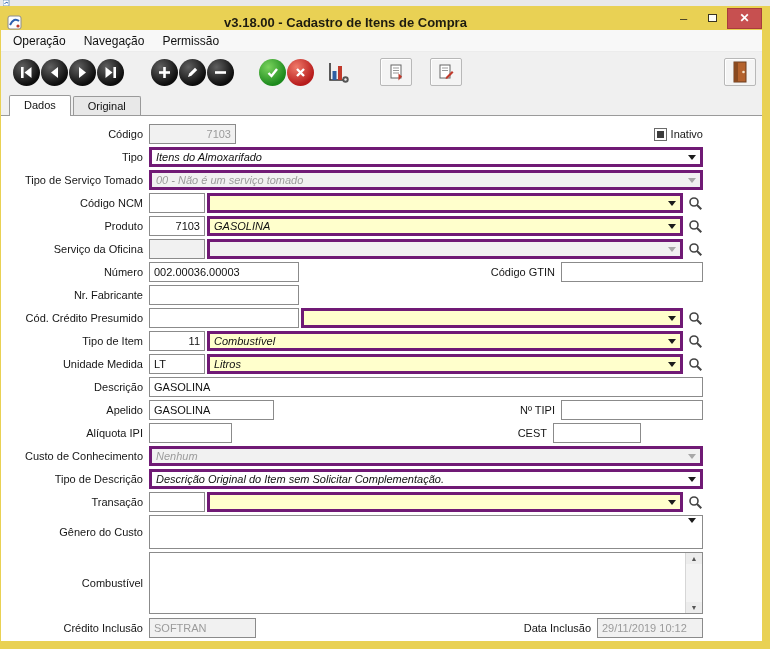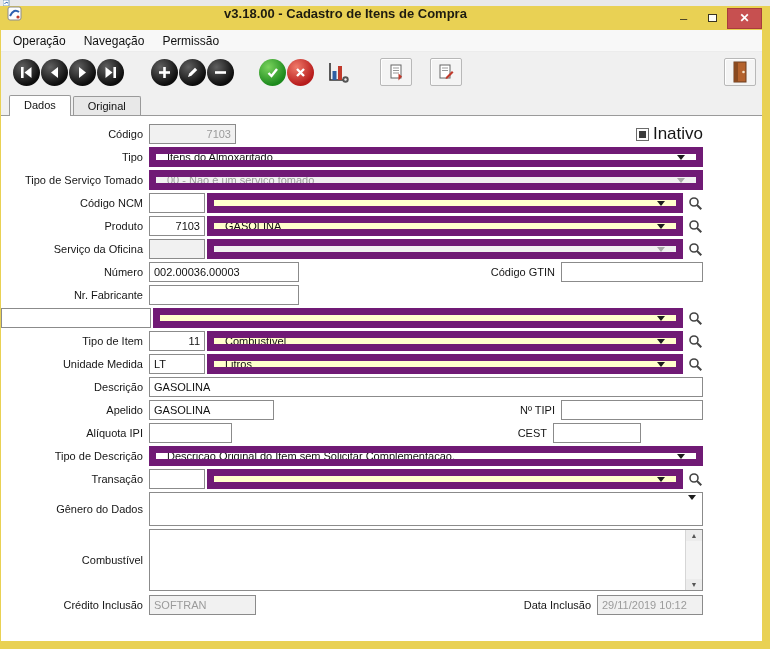--- a/index.html
+++ b/index.html
@@ -8,21 +8,21 @@
 
   
   .behind { position:absolute; top:0; left:0; width:770px; height:6px; background:#e9e9e9; overflow:hidden; }
   .behind .mini-icon { position:absolute; left:3px; top:0; width:10px; height:6px; }
 
   
   .window { position:absolute; top:6px; left:0; width:770px; height:643px;
             border-right:8px solid #e9d154; border-bottom:8px solid #e9d154; border-left:1px solid #e9d154;
             background:#fff; }
 
-  .titlebar { height:24px; background:#e9d154; display:flex; align-items:flex-start; padding-left:6px; }
+  .titlebar { height:24px; background:#e9d154; display:flex; align-items:flex-end; padding-left:6px; }
   .titlebar .app-icon { width:15px; height:15px; flex:0 0 auto; }
   .title-text { flex:1; text-align:center; font-size:13px; font-weight:bold; color:#1e1c10; }
   .winbtns { display:flex; align-items:center; height:100%; }
   .tbtn { width:29px; height:20px; display:flex; align-items:center; justify-content:center; font-size:13px; color:#3a3520; cursor:default; }
   .tbtn .maxbox { width:9px; height:8px; border:1px solid #3a3520; background:#fdfdf5; display:block; }
   .tbtn.close { width:35px; height:21px; background:#c75050; border:1px solid #a83c3c; color:#fff; font-weight:bold; font-size:12px; }
 
   .menubar { height:22px; background:#f8f8f8; display:flex; align-items:center; gap:18px; padding-left:12px; font-size:12px; color:#111; border-bottom:1px solid #ececec; }
   .menu-item { cursor:default; }
 
@@ -45,33 +45,33 @@
   .lbl2 { margin-left:auto; padding-right:6px; font-size:11px; color:#161616; line-height:20px; white-space:nowrap; }
   .inp { height:20px; border:1px solid #8b8b8b; background:#fff; font-family:"Liberation Sans",sans-serif; font-size:11px; color:#111; padding:0 4px; flex:0 0 auto; }
   .tr { text-align:right; }
   .dis { background:#f1f1f1; color:#9b9b9b; }
   .yellow { background:#ffffcc; }
   .grow { flex:1 1 auto; }
   .w56{width:56px} .w150{width:150px} .w125{width:125px} .w83{width:83px} .w88{width:88px}
   .w142{width:142px} .w107{width:107px} .w106{width:106px}
   .mr62{margin-right:62px}
 
-  .combo { display:flex; align-items:center; height:20px; border:7px solid #701a75; background:#fff; padding:0 11px; overflow:hidden; }
+  .combo { display:flex; align-items:center; height:20px; border:3px solid #701a75; background:#fff; padding:0 4px; overflow:hidden;font-style:italic; }
   .combo .cval { font-size:11px; color:#111; white-space:nowrap; overflow:hidden; flex:1 1 auto; }
   .combo.dis .cval { color:#9b9b9b; }
   .combo.yellow { background:#ffffcc; }
   .combo.dis { background:#f1f1f1; }
   .arrow { width:0; height:0; border-left:4px solid transparent; border-right:4px solid transparent; border-top:5px solid #1c1c1c; margin-left:6px; flex:0 0 auto; }
   .combo.dis .arrow { border-top-color:#a8a8a8; }
   .mag { margin-left:4px; width:16px; height:20px; display:flex; align-items:center; justify-content:center; flex:0 0 auto; }
 
   .chkwrap { margin-left:auto; display:flex; align-items:center; gap:4px; }
   .chk { width:13px; height:13px; border:1px solid #6b6b6b; background:#fdfdfd; display:flex; align-items:center; justify-content:center; }
   .chk .fill { width:7px; height:7px; background:#3c3c3c; }
-  .chklbl { font-size:17px; color:#161616; }
+  .chklbl { font-size:11px; color:#161616; }
 
   .bigbox { border:1px solid #8b8b8b; background:#fff; display:flex; align-items:center; }
   .genero { height:34px; }
   .genero .arrowzone { margin-left:auto; align-self:center; padding-right:6px; }
   .row.tall34 { height:34px; }
   .row.tall62 { height:62px; margin-bottom:4px; }
   .obs { height:62px; padding:0; align-items:stretch; }
   .obs textarea { flex:1; border:none; resize:none; background:#fff; font-family:"Liberation Sans",sans-serif; font-size:11px; padding:2px 4px; outline:none; }
   .vscroll { width:17px; background:#f3f3f3; border-left:1px solid #d6d6d6; display:flex; flex-direction:column; justify-content:space-between; align-items:center; }
   .varrow { font-size:7px; color:#555; width:100%; text-align:center; padding:2px 0; background:#ececec; }
@@ -295,20 +295,21 @@
         <span class="lbl2">Código GTIN</span>
         <input class="inp w142" style="">
       </div>
 
       <div class="row">
         <span class="lbl">Nr. Fabricante</span>
         <input class="inp w150" style="">
       </div>
 
       <div class="row">
+        <span class="lbl">Cód. Crédito Presumido</span>
         <input class="inp w150" style="">
         <span style="width:2px"></span>
         <span class="combo yellow grow">
             <span class="cval"></span>
             <span class="arrow"></span>
           </span>
         <span class="mag">
             <svg width="15" height="15" viewBox="0 0 15 15">
               <circle cx="6" cy="6" r="4" stroke="#444" stroke-width="1.6" fill="none"></circle>
               <line x1="9" y1="9" x2="13.3" y2="13.3" stroke="#444" stroke-width="2"></line>
@@ -360,20 +361,27 @@
         <input class="inp w142" style="">
       </div>
 
       <div class="row">
         <span class="lbl">Alíquota IPI</span>
         <input class="inp w83" style="">
         <span class="lbl2">CEST</span>
         <input class="inp w88 mr62" style="">
       </div>
 
+      <div class="row">
+        <span class="lbl">Custo de Conhecimento</span>
+        <span class="combo dis grow">
+            <span class="cval">Nenhum</span>
+            <span class="arrow"></span>
+          </span>
+      </div>
 
       <div class="row">
         <span class="lbl">Tipo de Descrição</span>
         <span class="combo grow">
             <span class="cval">Descrição Original do Item sem Solicitar Complementação.</span>
             <span class="arrow"></span>
           </span>
       </div>
 
       <div class="row">
@@ -386,21 +394,21 @@
           </span>
         <span class="mag">
             <svg width="15" height="15" viewBox="0 0 15 15">
               <circle cx="6" cy="6" r="4" stroke="#444" stroke-width="1.6" fill="none"></circle>
               <line x1="9" y1="9" x2="13.3" y2="13.3" stroke="#444" stroke-width="2"></line>
             </svg>
           </span>
       </div>
 
       <div class="row tall34">
-        <span class="lbl">Gênero do Dados</span>
+        <span class="lbl">Gênero do Custo</span>
         <span class="bigbox genero grow">
           <span class="cval" style="font-size:11px;padding-left:5px"></span>
           <span class="arrowzone"><span class="arrow"></span></span>
         </span>
       </div>
 
       <div class="row tall62">
         <span class="lbl">Combustível</span>
         <span class="bigbox obs grow">
           <textarea style=""></textarea>

